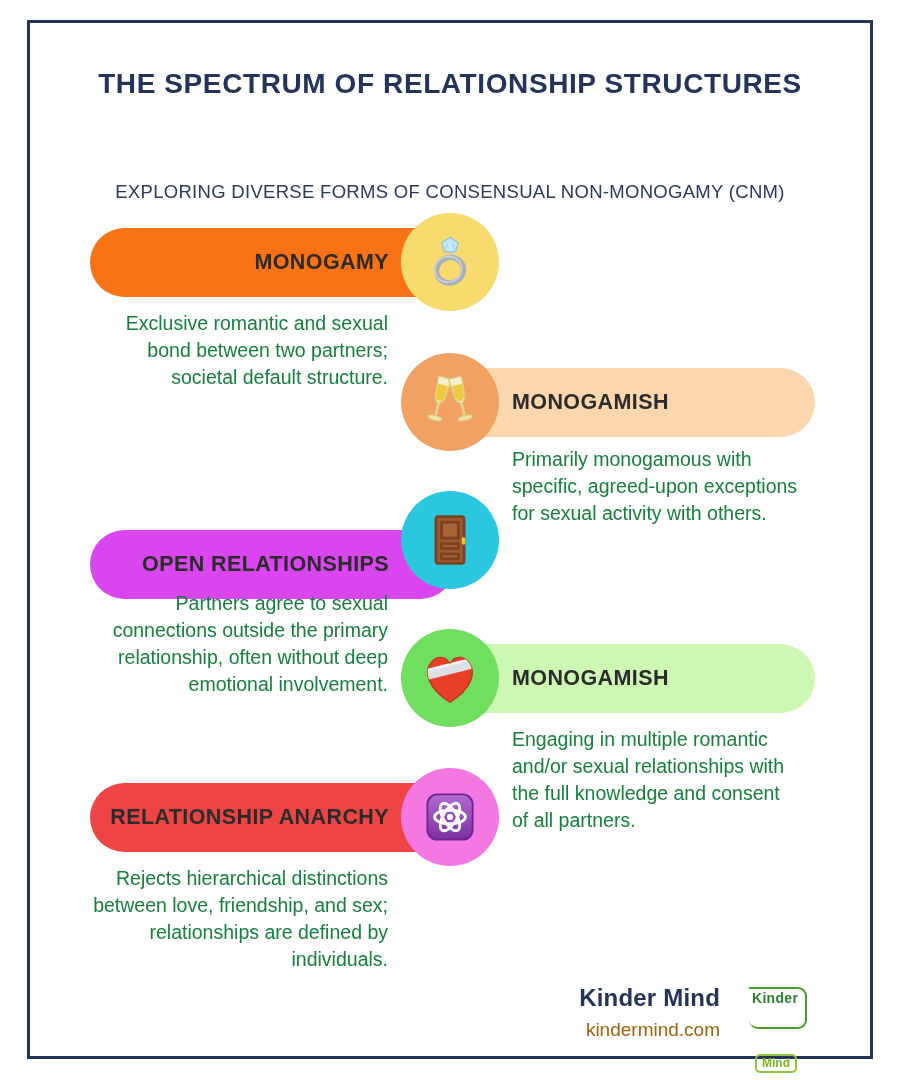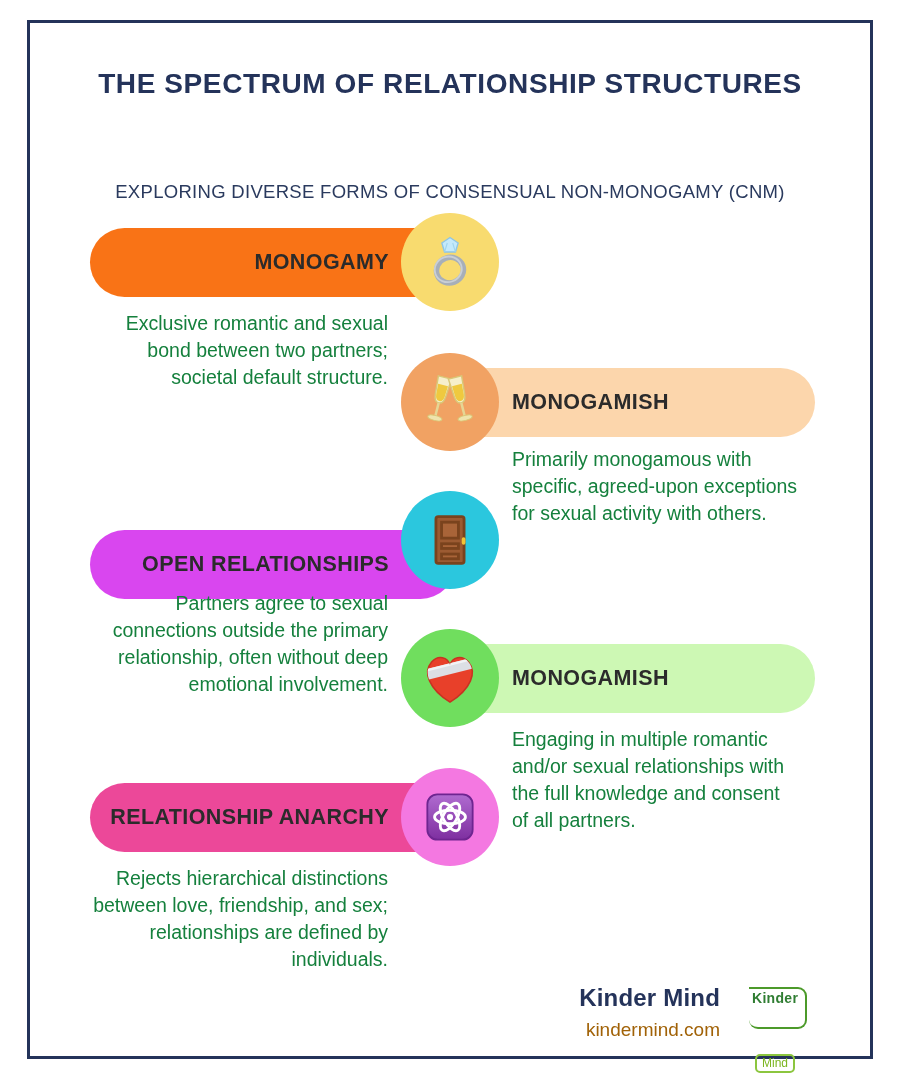--- a/index.html
+++ b/index.html
@@ -57,21 +57,21 @@
     display:flex; flex-direction:column; align-items:flex-start;
     background:#ffffff;
     gap:47px;
   }
   .logo-kinder {
     font-size:14px; font-weight:bold; color:#2F7D32; letter-spacing:0.3px;
     line-height:15px; margin-left:1px;
   }
   .logo-mind {
     border:2px solid #8CC63F; border-radius:5px;
-    color:#7CB520; font-weight:normal; font-size:12px; line-height:13px;
+    color:#7CB520; font-weight:bold; font-size:12px; line-height:13px;
     padding:1px 5px; margin-top:1px; margin-left:4px; display:inline-block;
   }
 </style>
 </head>
 <body>
 
 <div>
 
   <div class="frame"></div>
 
@@ -158,21 +158,21 @@
         </g>
       </svg>
     </div>
     <p class="desc left-anchored" style="top:726px;">Engaging in multiple romantic
 and/or sexual relationships with
 the full knowledge and consent
 of all partners.</p>
   </section>
 
   <section>
-    <div class="pill left" style="top: 783px; background: #ec4899;">
+    <div class="pill left" style="top: 783px; background: #ef4444;">
       <span class="pill-title">RELATIONSHIP ANARCHY</span>
     </div>
     <div class="circle" style="top: 768px; background: rgb(244, 120, 225);">
       <svg width="58" height="58" viewBox="0 0 64 64">
         <defs>
           <linearGradient id="pg" x1="0" y1="0" x2="0" y2="1">
             <stop offset="0" stop-color="#B06BD0"></stop>
             <stop offset="1" stop-color="#7E2FA0"></stop>
           </linearGradient>
         </defs>

